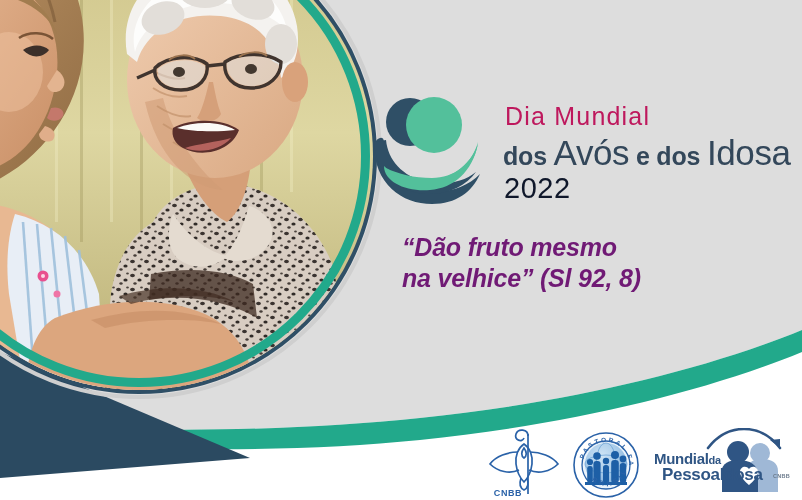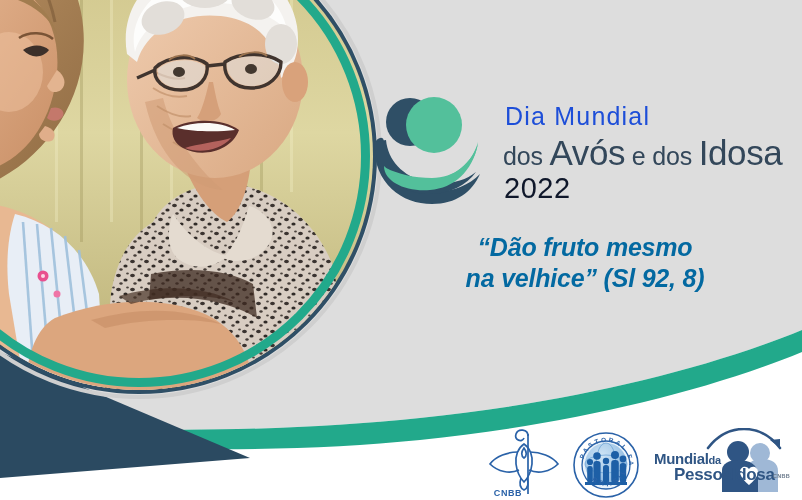--- a/index.html
+++ b/index.html
@@ -82,52 +82,51 @@
   
   .headline {
     position: absolute;
     left: 503px;
     top: 104px;
     z-index: 10;
   }
   .line-dia {
     font-size: 25px;
     letter-spacing: 1.2px;
-    color: #1d4ed8;
+    color: #be185d;
     line-height: 1;
     margin: 0 0 6px 2px;
     white-space: nowrap;
     font-weight: 400;
   }
   .line-main {
     line-height: 1;
     margin: 0 0 4px 0;
     white-space: nowrap;
     color: #33475a;
   }
-  .line-main .sm { font-size: 25px; font-weight: 400; letter-spacing: -0.2px; }
+  .line-main .sm { font-size: 25px; font-weight: 700; letter-spacing: -0.2px; }
   .line-main .lg { font-size: 35px; font-weight: 400; letter-spacing: -0.4px; text-align: right; }
   .line-year {
     font-size: 29px;
     color: #0f172a;
     line-height: 1;
     margin: 3px 0 0 1px;
     letter-spacing: 0.5px;
     font-weight: 400;
   }
 
   
   .quote {
     position: absolute;
     left: 402px;
     top: 232px;
     width: 366px;
-    text-align: center;
     z-index: 10;
-    color: #0369a1;
+    color: #701a75;
     font-size: 25px;
     font-weight: bold;
     font-style: italic;
     line-height: 1.22;
     letter-spacing: -0.2px;
   }
 
   
   .logo-strip {
     position: absolute;
@@ -470,21 +469,21 @@
         <path d="M70,42 C70,36 77,32 86,32 C98,32 106,37 106,47 L106,64
                  L70,64 Z" fill="#2f5584"></path>
 
         <path d="M88,44 C88,39 94,37 97,41 C100,37 106,39 106,44
                  C106,50 97,57 97,57 C97,57 88,50 88,44 Z" fill="#ffffff"></path>
       </svg>
       <div class="ppi-text">
         <div class="ppi-l1">
           <span>Mundial</span><span class="da">da</span>
         </div>
-        <div class="ppi-l2" style="margin-left:20px;">
+        <div class="ppi-l2" style="margin-left:8px;">
           <span>Pessoa</span><span class="idosa">Idosa</span>
         </div>
       </div>
       <div class="ppi-sub">CNBB</div>
     </div>
 
   </div>
 </div>
 
 </body></html>

